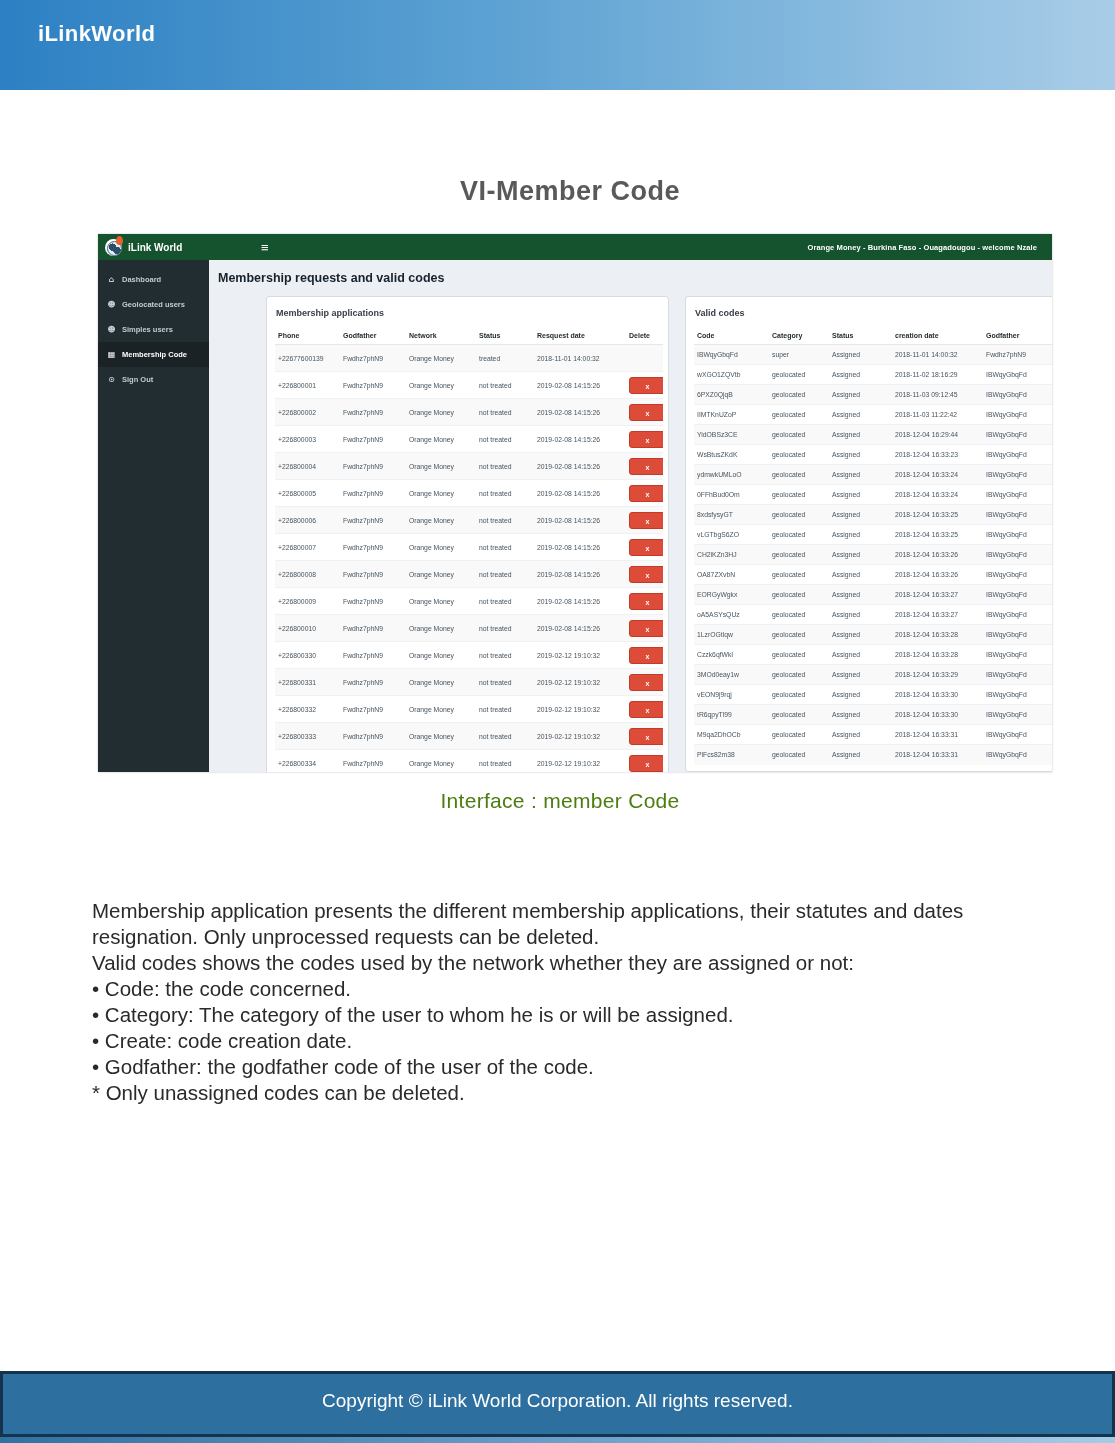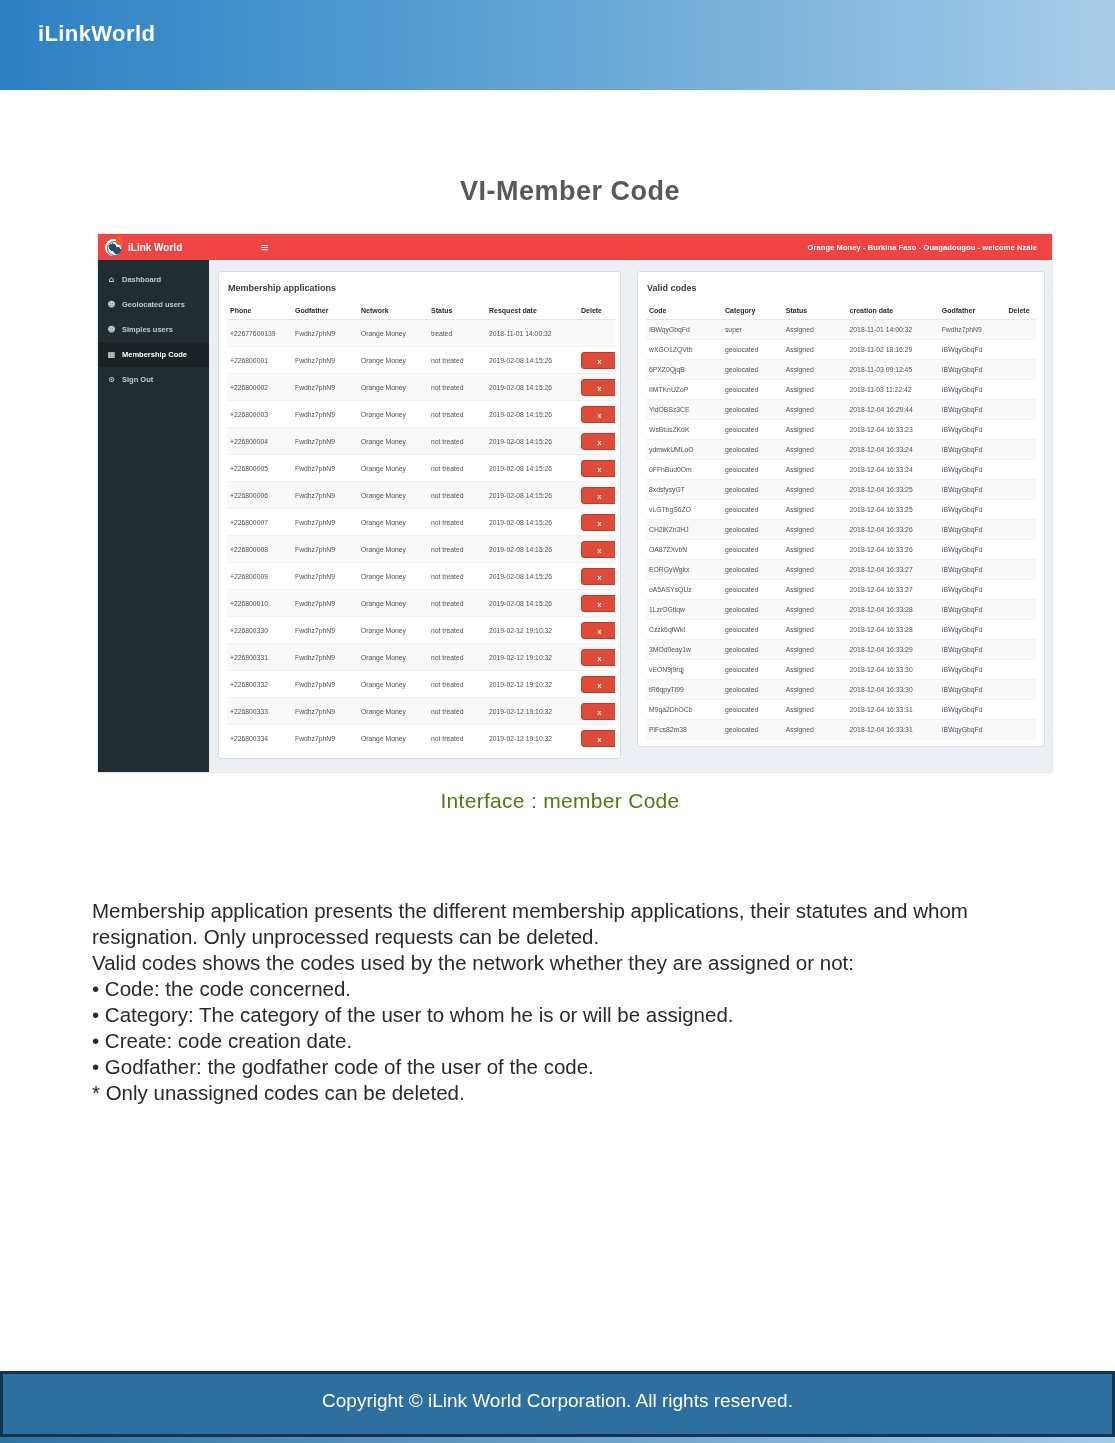--- a/index.html
+++ b/index.html
@@ -20,21 +20,21 @@
   .doc-title {
     position:absolute; top:176px; left:20px; width:1100px; text-align:center;
     font-size:27px; font-weight:bold; color:#58595b; letter-spacing:.5px;
   }
 
   
   .shot {
     position:absolute; left:98px; top:234px; width:954px; height:538px;
     background:#ecf0f5; overflow:hidden; box-shadow:0 0 2px rgba(0,0,0,.25);
   }
-  .topbar { height:26px; background:#ef4444; display:flex; align-items:center;gap:42px; }
+  .topbar { height:26px; background:#14532d; display:flex; align-items:center;gap:42px; }
   .brand { width:111px; height:100%; display:flex; align-items:center; gap:6px; padding-left:7px; color:#fff; font-weight:bold; font-size:10px; flex-shrink:0; }
   .logo { position:relative; width:17px; height:17px; border-radius:50%; background:#fff; flex-shrink:0; }
   .logo::before { content:""; position:absolute; left:2px; top:2px; width:13px; height:13px; border-radius:50%;
     background:radial-gradient(circle at 35% 40%, #2a4d68 0 32%, transparent 33%),
                radial-gradient(circle at 70% 65%, #2a4d68 0 30%, transparent 31%),
                #e9eef2; border:1px solid #44637c; }
   .logo::after { content:""; position:absolute; right:-1px; top:-3px; width:7px; height:9px; background:#e8612c;
     border-radius:50% 50% 50% 50% / 55% 55% 45% 45%; }
   .hamburger { color:#fff; font-size:13px; font-weight:bold; margin-left:10px; cursor:pointer; }
   .topbar-right { margin-left:auto; color:#fff; font-weight:bold; font-size:7.5px; padding-right:15px; letter-spacing:.1px; }
@@ -42,21 +42,21 @@
   .shot-body { display:flex; height:512px; }
   .sidebar { width:111px; background:#222d32; flex-shrink:0; padding-top:7px; }
   .side-item { display:flex; align-items:center; gap:6px; padding:8px 4px 8px 9px; color:#c2ccd2; font-size:7.5px; font-weight:bold; cursor:pointer; }
   .side-item.active { background:#1a2226; color:#fff; }
   .si-icon { font-family:"DejaVu Sans", sans-serif; font-size:8px; width:9px; text-align:center; }
 
   .content { flex:1; padding:11px 7px 0 9px; overflow:hidden; }
   .page-heading { font-size:12.5px; font-weight:bold; color:#18222c; margin-bottom:11px; }
   .panels { display:flex; gap:16px; align-items:flex-start; }
   .panel { background:#fff; border:1px solid #d7dbe2; border-radius:3px; }
-  .panel-apps { width:403px; }
+  .panel-apps { width:403px;margin-left:48px; }
   .panel-codes { width:409px; }
   .panel-title { font-size:9px; font-weight:bold; color:#3a4047; padding:11px 9px 10px 9px; }
   .panel-body { padding:0 8px 6px 8px; }
 
   table { width:100%; border-collapse:collapse; table-layout:fixed; }
   th { font-size:7px; font-weight:bold; color:#222d32; text-align:left; padding:4px 3px 5px 3px; border-bottom:1px solid #e4e6ea; overflow:hidden; white-space:nowrap; }
   td { font-size:6.8px; color:#46545f; padding:0 3px; border-top:1px solid #f0f1f3; overflow:hidden; white-space:nowrap; }
   tbody tr:nth-child(odd) td { background:#f9f9f9; }
   .t-apps td { height:27px; }
   .t-codes td { height:20px; }
@@ -124,20 +124,21 @@
             <span>Membership Code</span>
           </div>
 
           <div class="side-item">
             <span class="si-icon">⊙</span>
             <span>Sign Out</span>
           </div>
         </aside>
 
       <main class="content">
+        <div class="page-heading">Membership requests and valid codes</div>
 
         <div class="panels">
 
           <section class="panel panel-apps">
             <div class="panel-title">Membership applications</div>
             <div class="panel-body">
               <table class="t-apps">
                 <colgroup>
                     <col style="width:65px">
                     <col style="width:66px">
@@ -527,21 +528,21 @@
 
         </div>
       </main>
     </div>
   </div>
 
   <div class="caption">Interface : member Code</div>
 
   <div class="body-text">
 
-  <div class="bline">Membership application presents the different membership applications, their statutes and whom resignation. Only unprocessed requests can be deleted.</div>
+  <div class="bline">Membership application presents the different membership applications, their statutes and dates resignation. Only unprocessed requests can be deleted.</div>
       <div class="bline">Valid codes shows the codes used by the network whether they are assigned or not:</div>
       <div class="bline">• Code: the code concerned.</div>
       <div class="bline">• Category: The category of the user to whom he is or will be assigned.</div>
       <div class="bline">• Create: code creation date.</div>
       <div class="bline">• Godfather: the godfather code of the user of the code.</div>
       <div class="bline">* Only unassigned codes can be deleted.</div>
     </div>
 
   <footer class="footer">
     <span>Copyright © iLink World Corporation. All rights reserved.</span>

